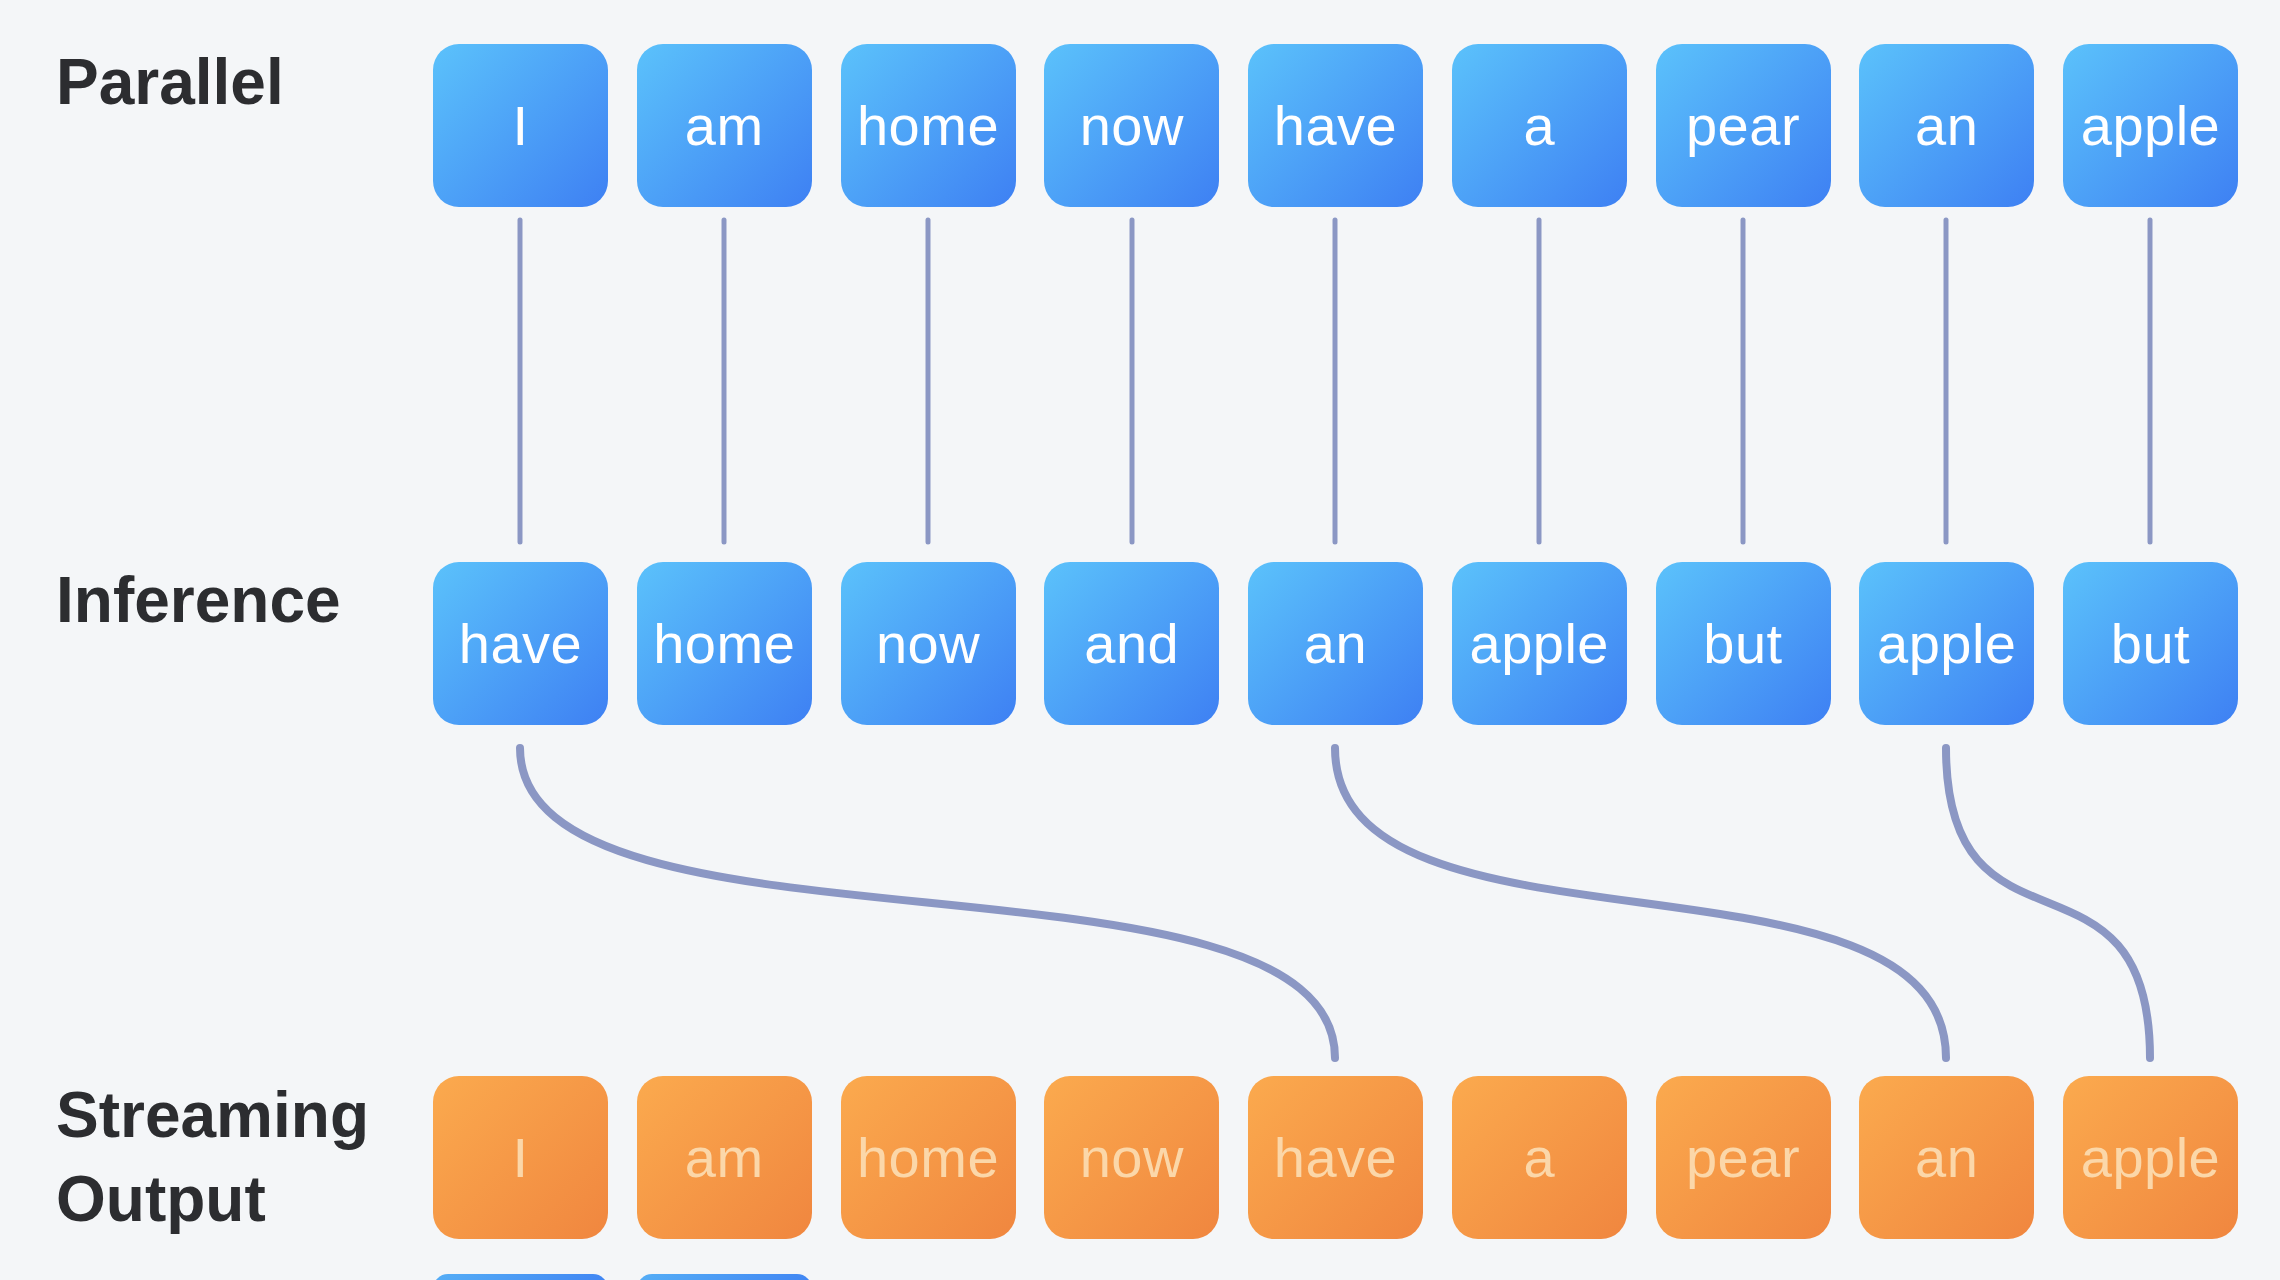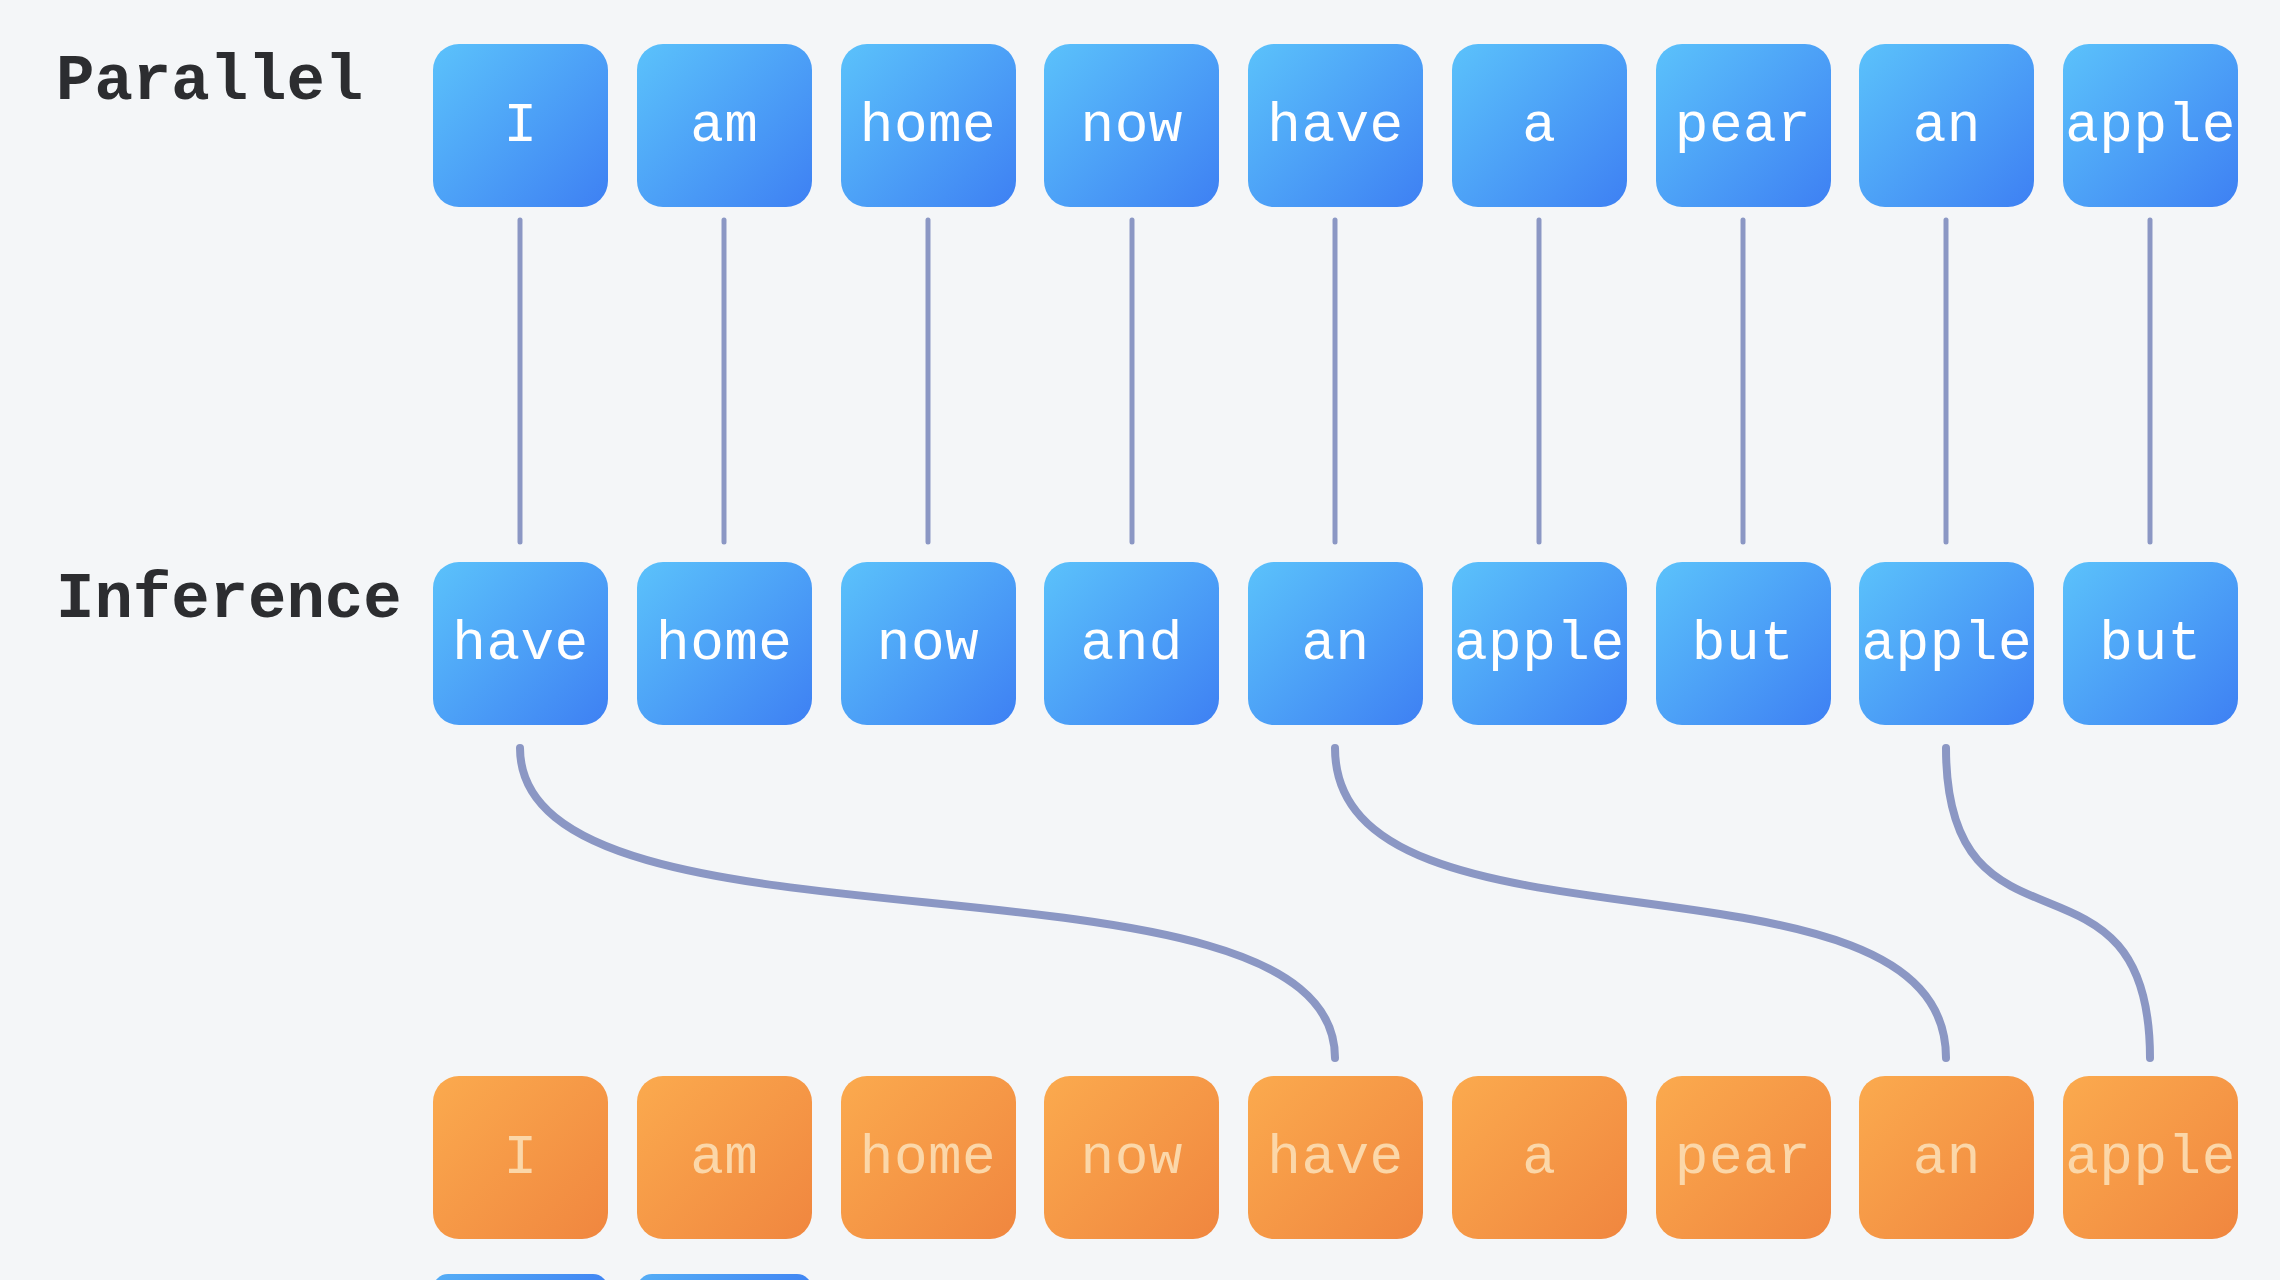--- a/index.html
+++ b/index.html
@@ -1,21 +1,21 @@
 <!DOCTYPE html>
 <html><head>
 <meta charset="utf-8">
 <style>
   html,body{margin:0;padding:0;}
   .stage{
     position:relative;
     width:2280px;height:1280px;
     background:#f4f6f8;
     overflow:hidden;
-    font-family:Liberation Mono, monospace;
+    font-family:Liberation Sans, sans-serif;
   }
   .row-label{
     position:absolute;
     left:56px;
     font-size:64px;
     font-weight:600;
     line-height:84px;
     color:#2c2d30;
     white-space:nowrap;
   }
@@ -78,20 +78,24 @@
       <path d="M1946 748 C1946 975, 2150 830, 2150 1058"></path>
     </g>
   </svg>
 
   <div class="row-label" style="top:40px;">
     <div>Parallel</div>
   </div>
   <div class="row-label" style="top:558px;">
     <div>Inference</div>
   </div>
+  <div class="row-label" style="top:1073px;">
+    <div>Streaming</div>
+    <div>Output</div>
+  </div>
 
   <div class="token-row" style="top:44px;">
     <div class="box blue">I</div>
     <div class="box blue">am</div>
     <div class="box blue">home</div>
     <div class="box blue">now</div>
     <div class="box blue">have</div>
     <div class="box blue">a</div>
     <div class="box blue">pear</div>
     <div class="box blue">an</div>

